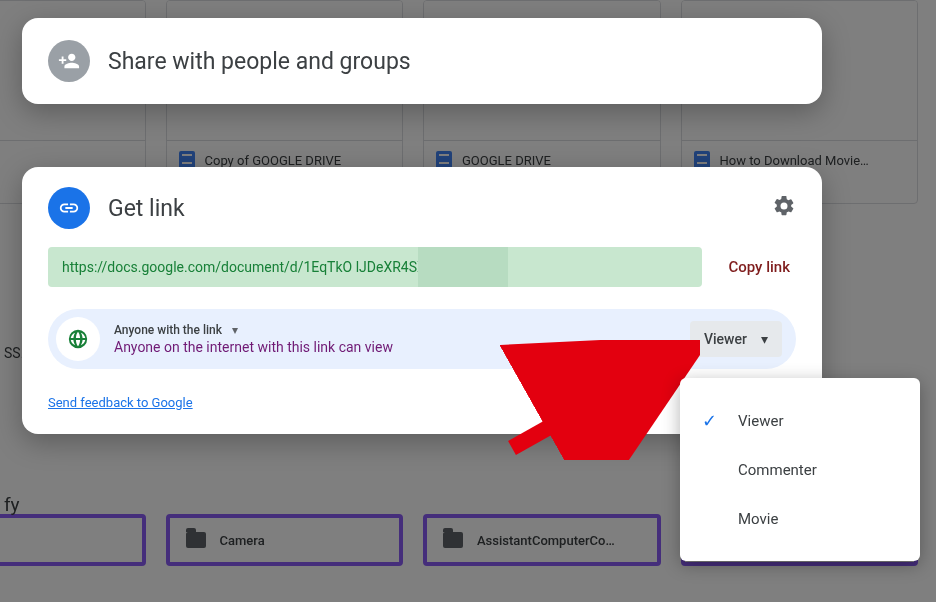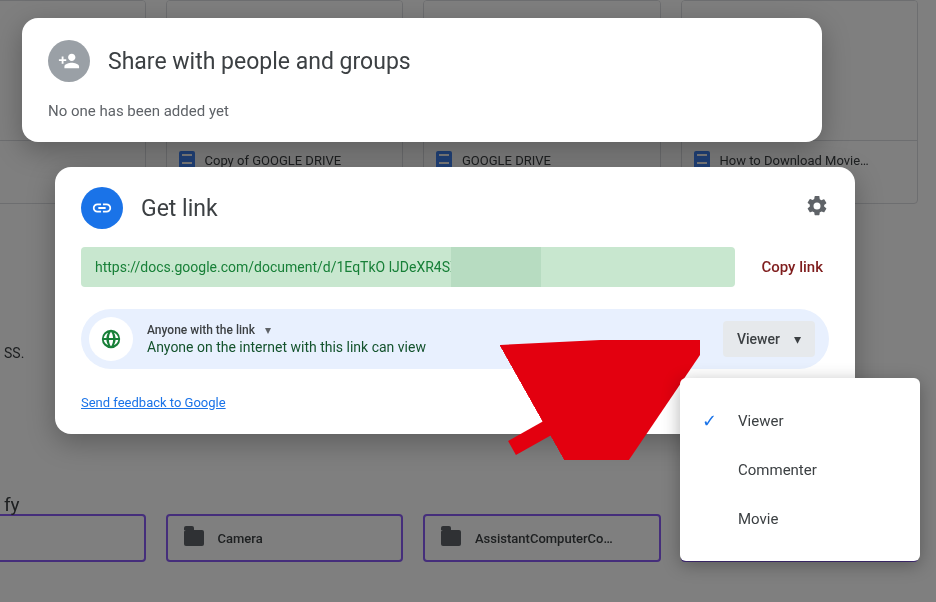--- a/index.html
+++ b/index.html
@@ -62,21 +62,21 @@
   .folder-row {
     display:flex;
     gap: 20px;
     padding: 0 18px;
     margin-top: 310px;
   }
   .folder {
     flex:1;
     min-width: 180px;
     background:#fff;
-    border:2px solid #8b5cf6;
+    border:4px solid #8b5cf6;
     border-radius:4px;
     padding: 14px 16px;
     display:flex;
     align-items:center;
     gap:14px;
     font-size:13px;
     font-weight:500;
     color:#3c4043;
     white-space:nowrap;
     overflow:hidden;
@@ -113,21 +113,20 @@
   }
   .share-title{ font-size:23px; color:#3c4043; font-weight:400;}
   .share-sub{ margin-top:20px; font-size:15px; color:#5f6368; }
 
   
   .dialog.link {
     left: 22px;
     top: 167px;
     width: 800px;
     padding: 20px 26px 24px;
-    margin-left: 33px;
   }
   .link-header{ display:flex; align-items:center; gap:18px;}
   .link-circle{
     width:42px; height:42px; border-radius:50%;
     background:#1a73e8;
     display:flex; align-items:center; justify-content:center;
     color:#fff; flex:none;
   }
   .link-title{ font-size:23px; color:#3c4043; font-weight:400; flex:1;}
   .gear{ color:#5f6368; cursor:pointer;}
@@ -156,21 +155,21 @@
     gap: 14px;
   }
   .globe-wrap{
     width:44px; height:44px; border-radius:50%; background:#fff;
     display:flex; align-items:center; justify-content:center;
     color:#188038; flex:none;
   }
   .access-text{ flex:1; }
   .access-text .top{ display:flex; align-items:center; gap:10px; font-size:12px; font-weight:500; color:#3c4043;}
   .access-text .caret{ color:#5f6368; }
-  .access-text .sub{ font-size:14px; color:#14532d; margin-top:2px;}
+  .access-text .sub{ font-size:14px; color:#701a75; margin-top:2px;}
   .role-btn{
     background:#e6e9ec;
     border-radius:4px;
     padding: 10px 14px;
     display:flex; align-items:center; gap:14px;
     font-size:14px; font-weight:500; color:#3c4043;
     cursor:pointer;
   }
   .feedback{ margin-top:26px; font-size:13px; font-weight:400; color:#1a73e8; text-decoration:underline; cursor:pointer;}
   
@@ -263,21 +262,20 @@
 
 <div class="dialog share">
   <div class="share-header">
     <div class="avatar-circle">
       <svg width="22" height="22" viewBox="0 0 24 24" fill="currentColor">
           <path d="M15 12c2.21 0 4-1.79 4-4s-1.79-4-4-4-4 1.79-4 4 1.79 4 4 4zm-9-2V7H4v3H1v2h3v3h2v-3h3v-2H6zm9 4c-2.67 0-8 1.34-8 4v2h16v-2c0-2.66-5.33-4-8-4z"></path>
         </svg>
     </div>
     <div class="share-title">Share with people and groups</div>
   </div>
-  <div class="share-sub">No one has been added yet</div>
 </div>
 
 <div class="dialog link">
   <div class="link-header">
     <div class="link-circle">
       <svg width="22" height="22" viewBox="0 0 24 24" fill="currentColor">
           <path d="M3.9 12c0-1.71 1.39-3.1 3.1-3.1h4V7H7a5 5 0 000 10h4v-1.9H7c-1.71 0-3.1-1.39-3.1-3.1zM8 13h8v-2H8v2zm9-6h-4v1.9h4c1.71 0 3.1 1.39 3.1 3.1s-1.39 3.1-3.1 3.1h-4V17h4a5 5 0 000-10z"></path>
         </svg>
     </div>
     <div class="link-title">Get link</div>

